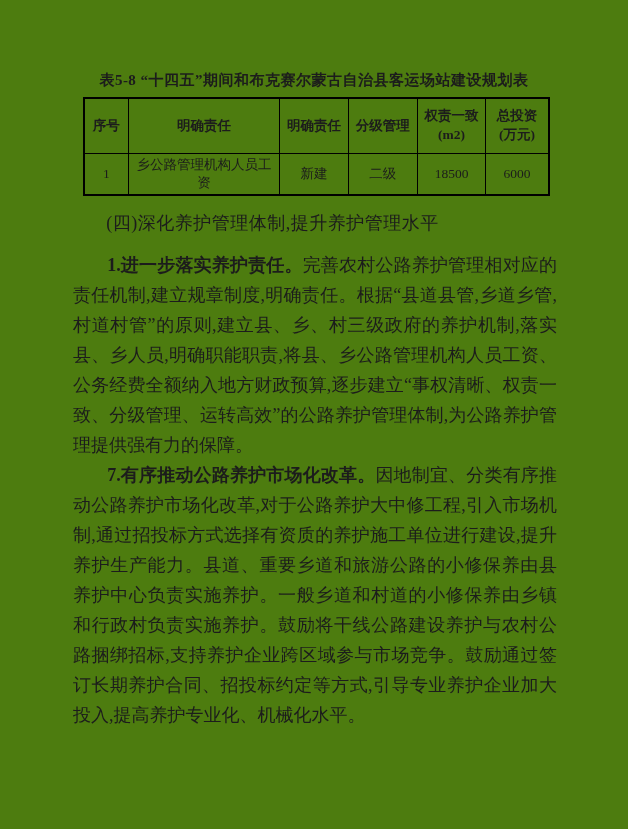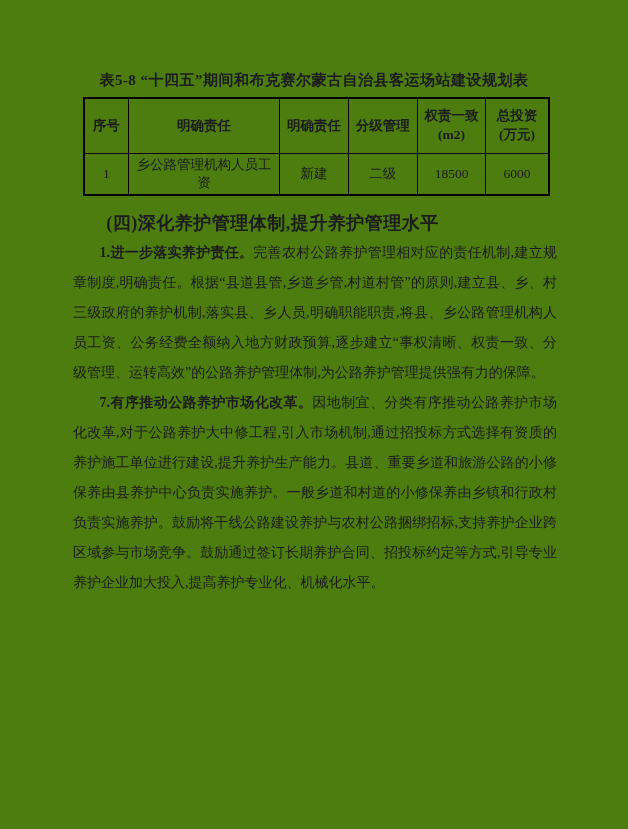--- a/index.html
+++ b/index.html
@@ -37,30 +37,30 @@
     font-size:13.5px;
     height:54px;
     line-height:1.4;
     white-space:pre-line;
   }
   .plan-table td{
     font-size:13.5px;
     height:40px;
   }
   .section-heading{
-    margin:11px 71px 0 73px;
+    margin:11px 71px 12px 73px;
     font-size:18px;
-    font-weight:bold;
+    font-weight:normal;
     line-height:30px;
     text-indent:1.85em;
     letter-spacing:0.5px;
   }
   .para{
     margin:0 71px 0 73px;
-    font-size:14px;
+    font-size:18px;
     line-height:30px;
     text-align:justify;
     text-indent:1.9em;
   }
   .para .lead{font-weight:bold;}
 </style>
 </head>
 <body>
 
 <div class="page">

